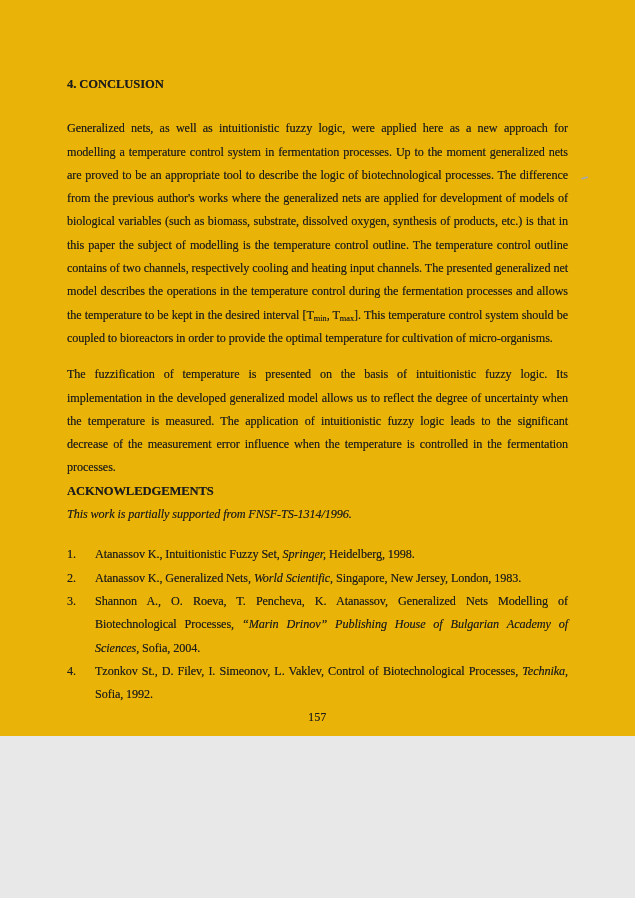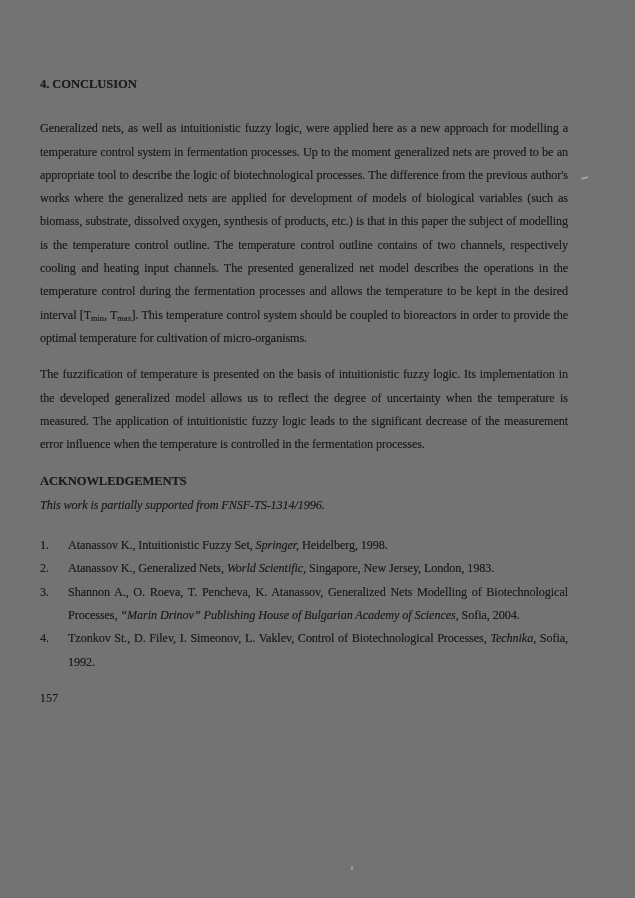--- a/index.html
+++ b/index.html
@@ -3,41 +3,41 @@
 <meta charset="utf-8">
 <style>
   html, body {
     margin: 0;
     padding: 0;
     background: #e8e8e8;
   }
   .page {
     position: relative;
     width: 635px;
-    height: 898px;
+    height: 736px;
     margin: 0 auto;
-    background: #737373;
+    background: #eab308;
     box-sizing: border-box;
-    padding: 73px 67px 0 40px;
+    padding: 73px 67px 0 67px;
     font-family: "Liberation Serif", "DejaVu Serif", serif;
     color: #1d1d1d;
     font-size: 12.2px;
     letter-spacing: -0.1px;
     line-height: 23.3px;
     text-shadow: 0 0 0.45px rgba(20,20,20,0.55);
     overflow: hidden;
   }
   .heading {
     font-size: 12.6px;
     font-weight: bold;
     margin: 0;
     line-height: 23.3px;
   }
   .h-conclusion { margin-bottom: 21px; }
-  .h-ack { margin-top: 14px; }
+  .h-ack { }
   .h-refs { margin-top: 18px; }
   p.body-par {
     margin: 0;
     text-align: justify;
   }
   p.par2 { margin-top: 13px; }
   sub.tsub {
     font-size: 0.68em;
     line-height: 0;
     vertical-align: -0.22em;
@@ -58,21 +58,21 @@
   }
   .ref-num {
     flex: 0 0 28px;
   }
   .ref-body {
     flex: 1 1 auto;
     text-align: justify;
   }
   .italic { font-style: italic; }
   .page-number {
-    margin-top: 13px;
+    text-align: center;
     font-size: 11.5px;
     letter-spacing: 0.4px;
   }
   .artifact-dash {
     position: absolute;
     left: 581px;
     top: 177px;
     width: 7px;
     height: 1.6px;
     background: #a9a9a9;

